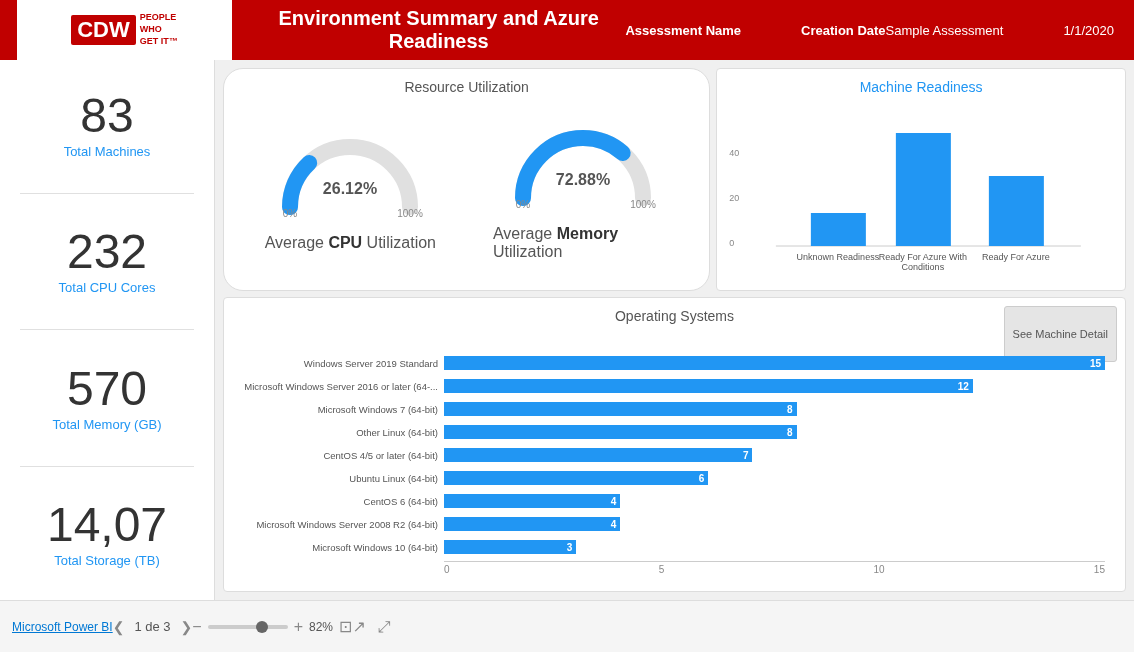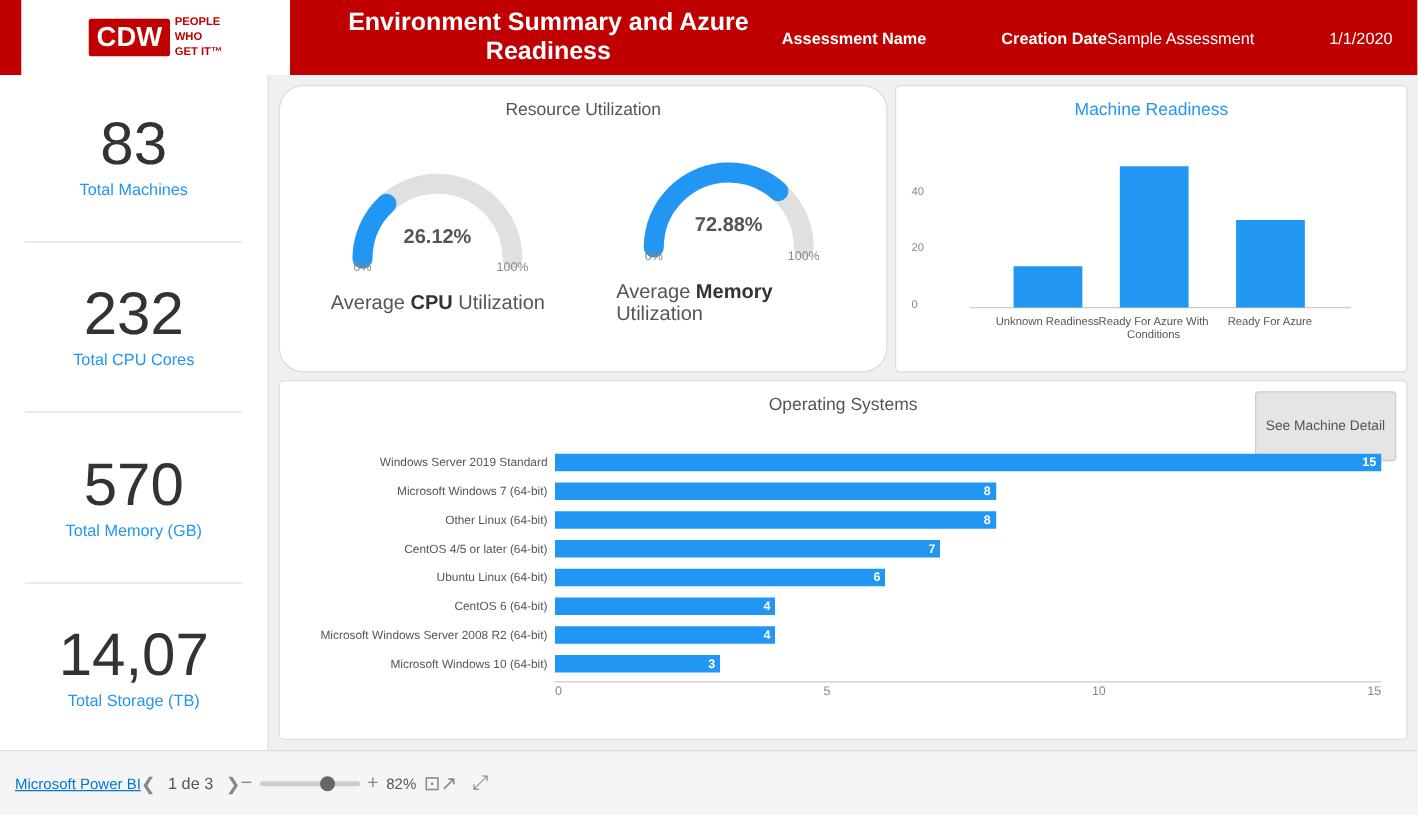--- a/index.html
+++ b/index.html
@@ -436,20 +436,28 @@
 
       <div class="os-bar-row">
             <div class="os-bar-label">Windows Server 2019 Standard</div>
             <div class="os-bar-container">
               <div class="os-bar-fill" style="width: 100%;">
                 <span class="os-bar-val">15</span>
               </div>
             </div>
           </div>
           <div class="os-bar-row">
+            <div class="os-bar-label">Microsoft Windows Server 2016 or later (64-...</div>
+            <div class="os-bar-container">
+              <div class="os-bar-fill" style="width: 80%;">
+                <span class="os-bar-val">12</span>
+              </div>
+            </div>
+          </div>
+          <div class="os-bar-row">
             <div class="os-bar-label">Microsoft Windows 7 (64-bit)</div>
             <div class="os-bar-container">
               <div class="os-bar-fill" style="width: 53.3333%;">
                 <span class="os-bar-val">8</span>
               </div>
             </div>
           </div>
           <div class="os-bar-row">
             <div class="os-bar-label">Other Linux (64-bit)</div>
             <div class="os-bar-container">

